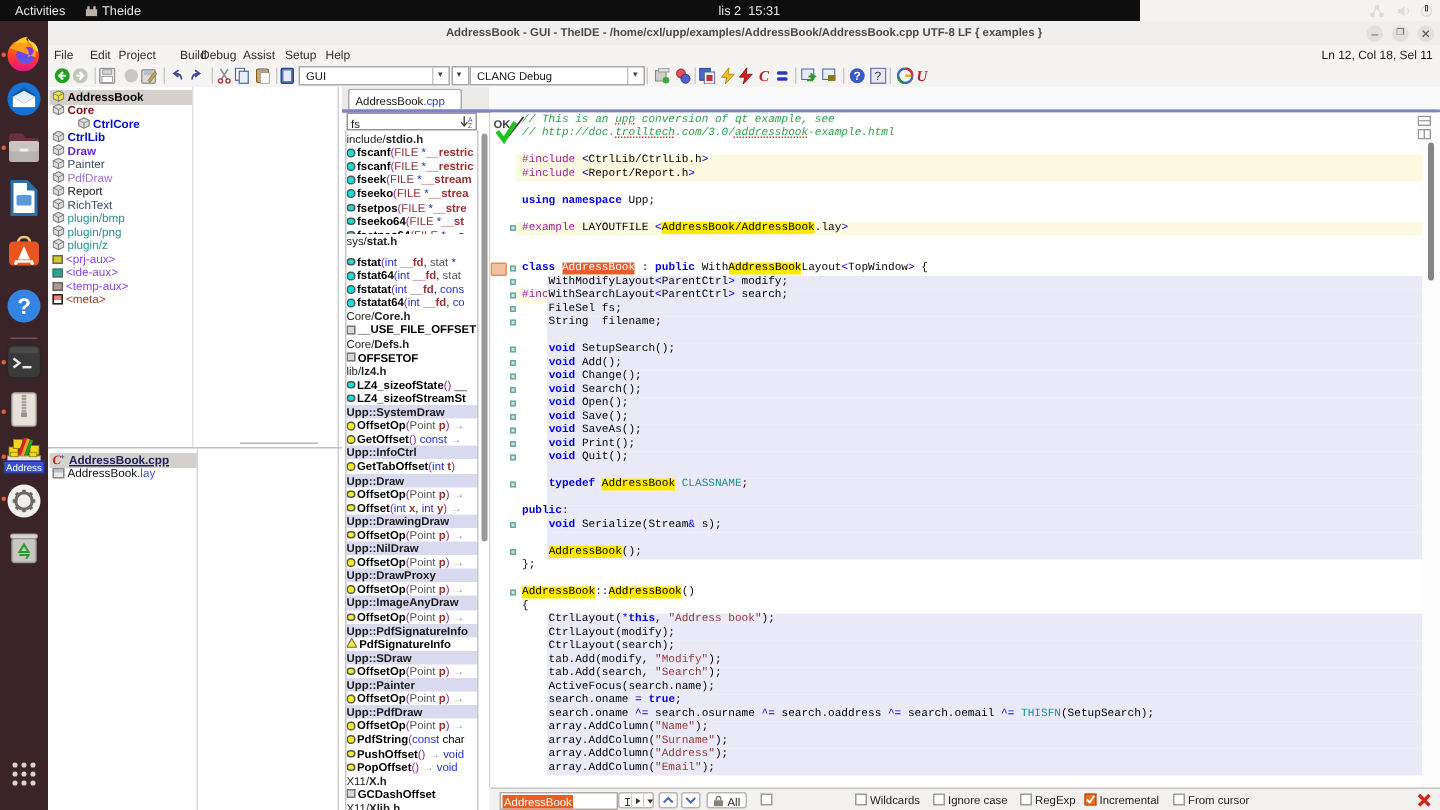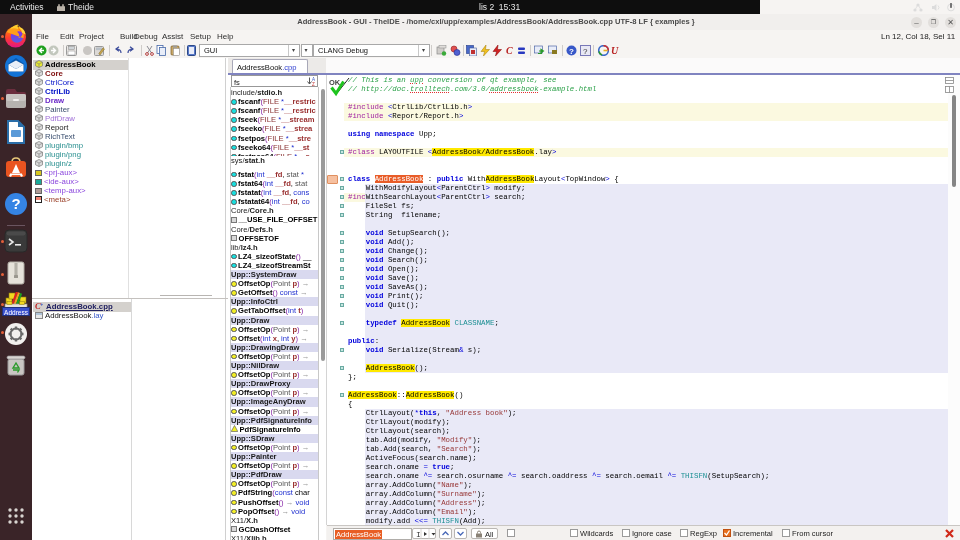--- a/index.html
+++ b/index.html
@@ -334,21 +334,21 @@
     </div>
 <div id="leftpanel" class="abs">
       <div class="trow" style="top:1.5px;background:#d4d1cd;color:#000;font-weight:bold;"><svg class="ic" width="8" height="8" viewBox="0 0 8 8">
           <path d="M4 0.5 L7.5 2.2 V5.8 L4 7.5 L0.5 5.8 V2.2 z" fill="#e8e832" stroke="#777" stroke-width="0.7"></path>
           <path d="M0.5 2.2 L4 4 L7.5 2.2 M4 4 V7.5" stroke="#777" stroke-width="0.6" fill="none"></path>
         </svg>AddressBook</div>
       <div class="trow" style="top:10.5px;color:#801010;font-weight:bold;"><svg class="ic" width="8" height="8" viewBox="0 0 8 8">
           <path d="M4 0.5 L7.5 2.2 V5.8 L4 7.5 L0.5 5.8 V2.2 z" fill="#dcdcdc" stroke="#777" stroke-width="0.7"></path>
           <path d="M0.5 2.2 L4 4 L7.5 2.2 M4 4 V7.5" stroke="#777" stroke-width="0.6" fill="none"></path>
         </svg>Core</div>
-      <div class="trow" style="top:19.5px;color:#0010c8;font-weight:normal;"><svg class="ic" width="8" height="8" viewBox="0 0 8 8">
+      <div class="trow" style="top:19.5px;color:#0010c8;font-weight:bold;padding-left:17px;"><svg class="ic" width="8" height="8" viewBox="0 0 8 8">
           <path d="M4 0.5 L7.5 2.2 V5.8 L4 7.5 L0.5 5.8 V2.2 z" fill="#dcdcdc" stroke="#777" stroke-width="0.7"></path>
           <path d="M0.5 2.2 L4 4 L7.5 2.2 M4 4 V7.5" stroke="#777" stroke-width="0.6" fill="none"></path>
         </svg>CtrlCore</div>
       <div class="trow" style="top:28.5px;color:#0010c8;font-weight:bold;"><svg class="ic" width="8" height="8" viewBox="0 0 8 8">
           <path d="M4 0.5 L7.5 2.2 V5.8 L4 7.5 L0.5 5.8 V2.2 z" fill="#dcdcdc" stroke="#777" stroke-width="0.7"></path>
           <path d="M0.5 2.2 L4 4 L7.5 2.2 M4 4 V7.5" stroke="#777" stroke-width="0.6" fill="none"></path>
         </svg>CtrlLib</div>
       <div class="trow" style="top:37.5px;color:#6a28c8;font-weight:bold;"><svg class="ic" width="8" height="8" viewBox="0 0 8 8">
           <path d="M4 0.5 L7.5 2.2 V5.8 L4 7.5 L0.5 5.8 V2.2 z" fill="#dcdcdc" stroke="#777" stroke-width="0.7"></path>
           <path d="M0.5 2.2 L4 4 L7.5 2.2 M4 4 V7.5" stroke="#777" stroke-width="0.6" fill="none"></path>
@@ -492,21 +492,21 @@
         <span class="code"></span>
       </div>
       <div class="cl" style="top:55.0px;">
         <span class="code"><span class="k">using</span> <span class="k">namespace</span> Upp;</span>
       </div>
       <div class="cl" style="top:64.0px;">
         <span class="code"></span>
       </div>
       <div class="cl py" style="top:73.0px;">
         <span class="sq" style="top:1.5px;"></span>
-        <span class="code"><span class="pp">#class</span> LAYOUTFILE <span class="o">&lt;</span><span class="hy">AddressBook/AddressBook</span>.lay<span class="o">&gt;</span></span>
+        <span class="code"><span class="pp">#example</span> LAYOUTFILE <span class="o">&lt;</span><span class="hy">AddressBook/AddressBook</span>.lay<span class="o">&gt;</span></span>
       </div>
       <div class="cl py" style="top:82.0px;margin-top:36px;">
         <span class="code"><span class="pp">#include</span> <span class="o">&lt;</span>CtrlCore/lay.h<span class="o">&gt;</span></span>
       </div>
       <div class="cl" style="top:91.0px;">
         <span class="code"></span>
       </div>
       <div class="cl" style="top:100.0px;">
         <span class="abs" style="left:-16.5px;top:0px;width:11px;height:8.5px;background:#f6c0a0;border:1px solid #e09060;border-radius:1px;box-sizing:border-box;"></span>
         <span class="sq" style="top:1.5px;"></span>
@@ -632,23 +632,20 @@
         <span class="code">    array.AddColumn(<span class="s">"Name"</span>);</span>
       </div>
       <div class="cl lv" style="top:415.0px;">
         <span class="code">    array.AddColumn(<span class="s">"Surname"</span>);</span>
       </div>
       <div class="cl lv" style="top:424.0px;">
         <span class="code">    array.AddColumn(<span class="s">"Address"</span>);</span>
       </div>
       <div class="cl lv" style="top:433.0px;">
         <span class="code">    array.AddColumn(<span class="s">"Email"</span>);</span>
-      </div>
-      <div class="cl lv" style="top:442.0px;">
-        <span class="code">    modify.add <span class="o">&lt;&lt;=</span> <span class="ol">THISFN</span>(Add);</span>
       </div>
       <svg class="abs" style="left:1px;top:1px;" width="22" height="22" viewBox="0 0 22 22">
 <text x="1" y="9" font-size="7.5" font-weight="bold" fill="#444" font-family="Liberation Sans">OK</text>
 <path d="M10 16 L21 2" stroke="#222" stroke-width="1" fill="none"></path>
 <path d="M3.5 11.5 L8 17.5 L15.5 5.5" stroke="#1ec41e" stroke-width="3" fill="none"></path>
       </svg>
     </div>
 <div class="abs" style="left:948px;top:75px;width:12px;height:450px;background:#fcfcfc;">
 <svg class="abs" style="left:-3px;top:2px;" width="9" height="16" viewBox="0 0 9 16">
 <rect x="0.5" y="0.5" width="8" height="6" fill="#fff" stroke="#888" stroke-width="0.8"></rect>

